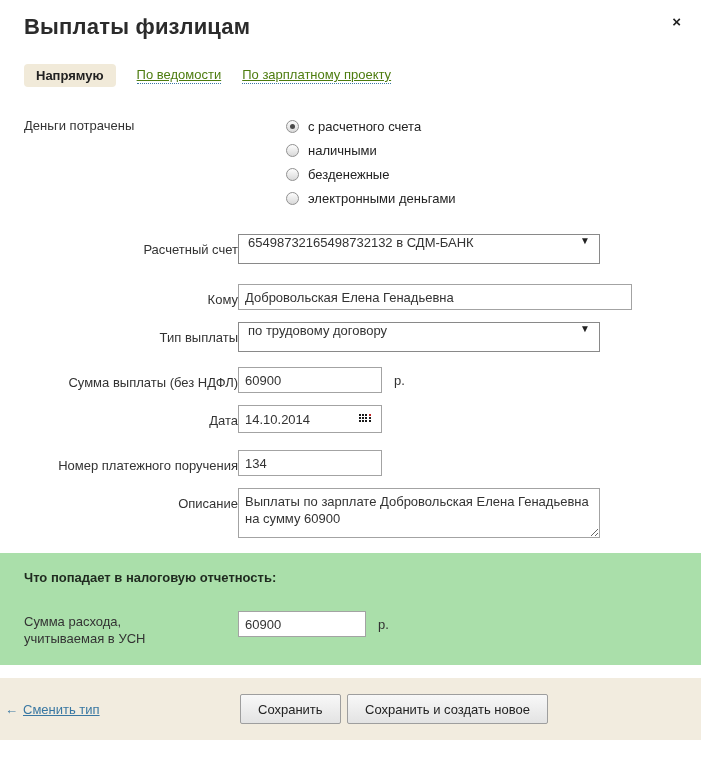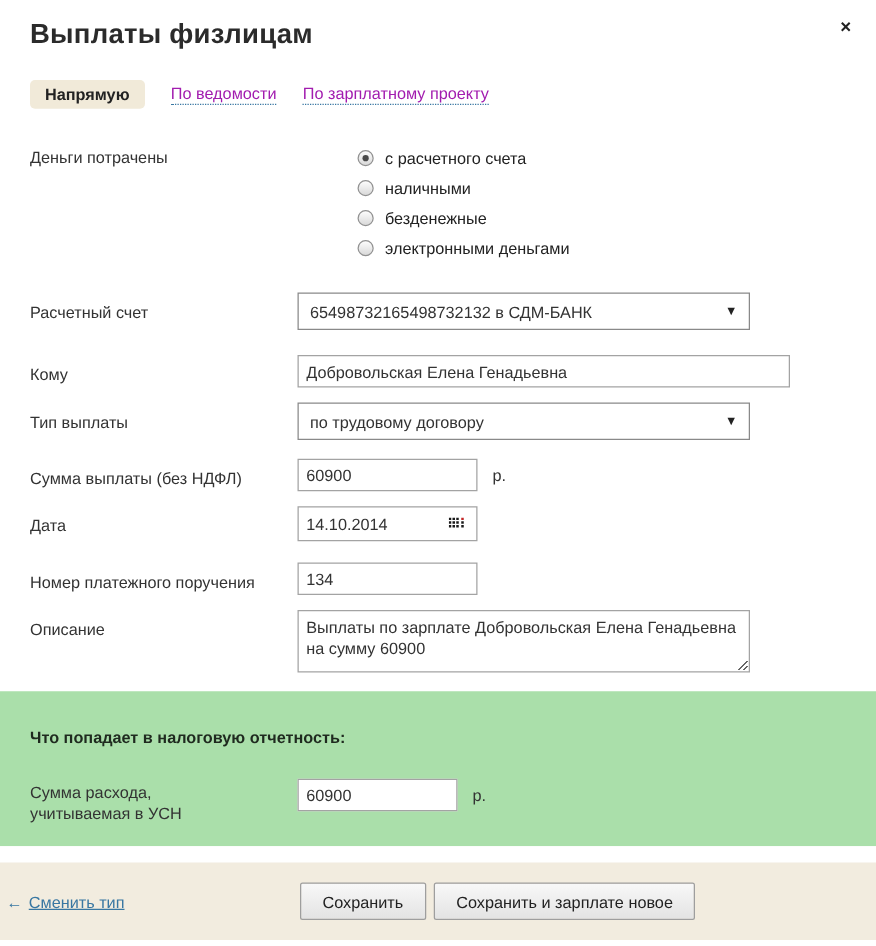--- a/index.html
+++ b/index.html
@@ -25,31 +25,32 @@
   
   .tabs { margin: 21px 24px 0 24px; display: flex; align-items: center; height: 29px; }
   .tab { margin-right: 21px; white-space: nowrap; }
   .tab-active {
     background: #f1ead9;
     font-weight: 700; color: #222;
     padding: 4px 12px;
     border-radius: 4px;
   }
   .tab-link {
-    color: #a21caf;
+    color: #4d7c0f;
     border-bottom: 1px dotted #3977a2;
     padding-bottom: 1px;
     cursor: pointer;
+    text-decoration: underline;
   }
 
   
   .form { padding: 28px 24px 0 24px; }
   .form-row { display: flex; align-items: flex-start; }
   .form-label { width: 214px; flex-shrink: 0; color: #333; line-height: 16px; }
-  .form-label.pad { padding-top: 8px; }
+  .form-label.pad { padding-top: 8px; text-align: right; }
 
   
   .row-radios { margin-bottom: 20px; gap: 48px; }
   .radio-group { display: flex; flex-direction: column; }
   .radio-row { display: flex; align-items: center; height: 16px; margin-bottom: 8px; cursor: pointer; }
   .radio {
     width: 13px; height: 13px; border-radius: 50%;
     border: 1px solid #919191;
     background: linear-gradient(#fdfdfd, #d9d9d9);
     margin-right: 9px; position: relative; flex-shrink: 0;
@@ -62,21 +63,21 @@
 
   
   .mb20 { margin-bottom: 20px; }
   .mb19 { margin-bottom: 12px; }
   .mb17 { margin-bottom: 17px; }
   .mb15 { margin-bottom: 15px; }
   .select-box {
     width: 362px; height: 30px;
     border: 1px solid #898989;
     background: #fff;
-    display: flex; align-items: center;
+    display: flex; 
     padding: 0 9px; cursor: pointer;
   }
   .select-text { flex: 1; color: #333; overflow: hidden; white-space: nowrap; }
   .select-arrow { color: #222; font-size: 10px; margin-left: 6px; }
   .select-arrow::after { content: "▼"; }
   .text-input {
     height: 26px;
     border: 1px solid #a3a3a3;
     padding: 0 6px;
     font-family: "Liberation Sans", sans-serif;
@@ -99,21 +100,21 @@
     font-size: 13px; color: #333; line-height: 17px;
     resize: both; outline: none;
   }
   .form-bottom-pad { height: 15px; }
 
   
   .tax-section {
     background: #aadfaa;
     padding: 17px 24px 18px 24px;
   }
-  .tax-heading { font-weight: 700; color: #1f2a1f; margin-bottom: 26px; margin-top: 12px; }
+  .tax-heading { font-weight: 700; color: #1f2a1f; margin-bottom: 26px; }
   .tax-row { display: flex; align-items: flex-start; }
   .tax-label { width: 214px; max-width: 214px; flex-shrink: 0; line-height: 17px; padding-top: 2px; }
   .tax-label .inner { display: inline-block; max-width: 150px; }
   .tax-input { width: 128px; }
 
   
   .gap { height: 13px; background: #fff; }
   .footer {
     background: #f2ecdf;
     height: 62px;
@@ -251,16 +252,16 @@
     </div>
   </div>
 
   <div class="gap"></div>
 
   <div class="footer">
     <span class="change-type">
       <span class="arrow-icon"></span><span class="link-text">Сменить тип</span>
     </span>
     <button class="btn btn-save">Сохранить</button>
-    <button class="btn btn-save-new">Сохранить и зарплате новое</button>
+    <button class="btn btn-save-new">Сохранить и создать новое</button>
   </div>
 
 </div>
 
 </body></html>

